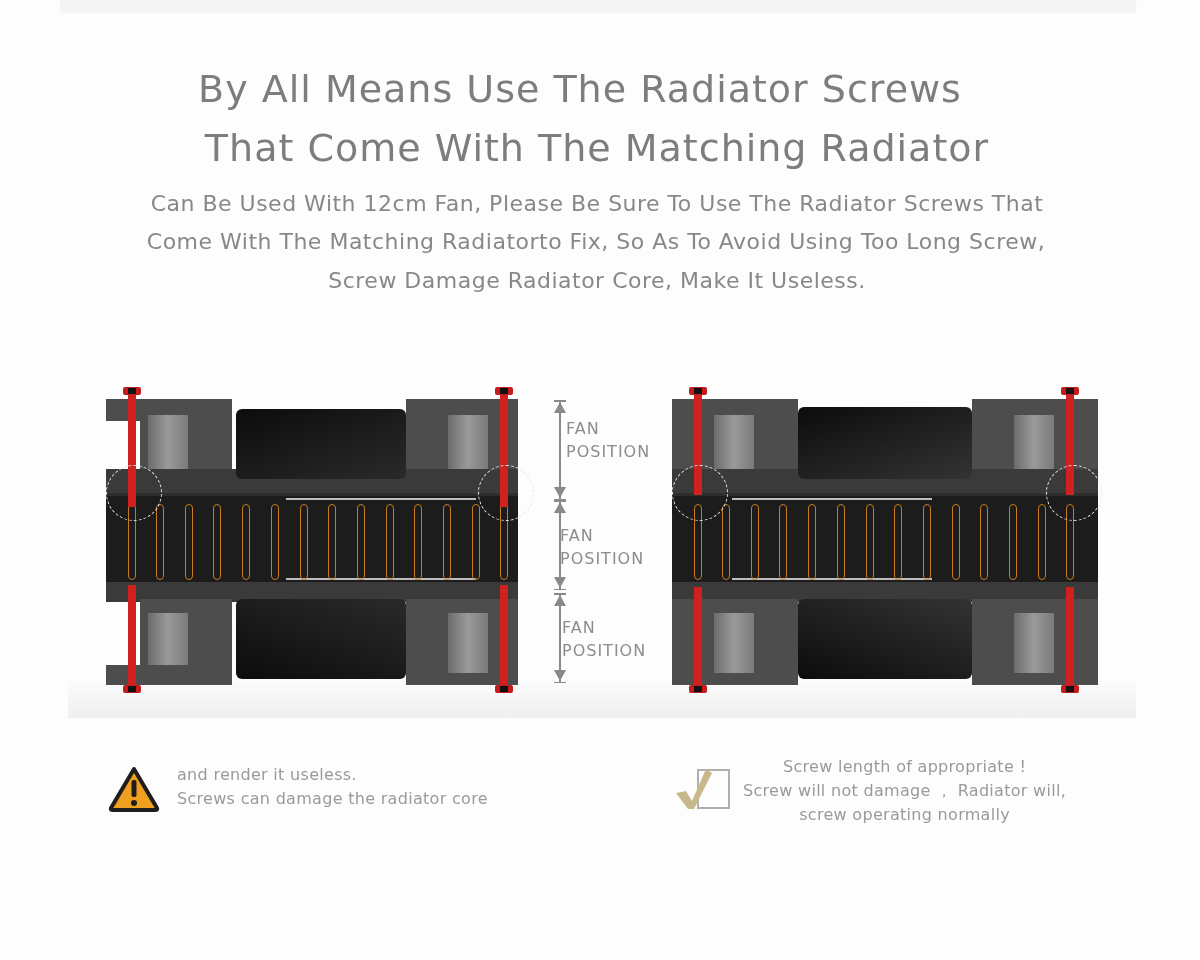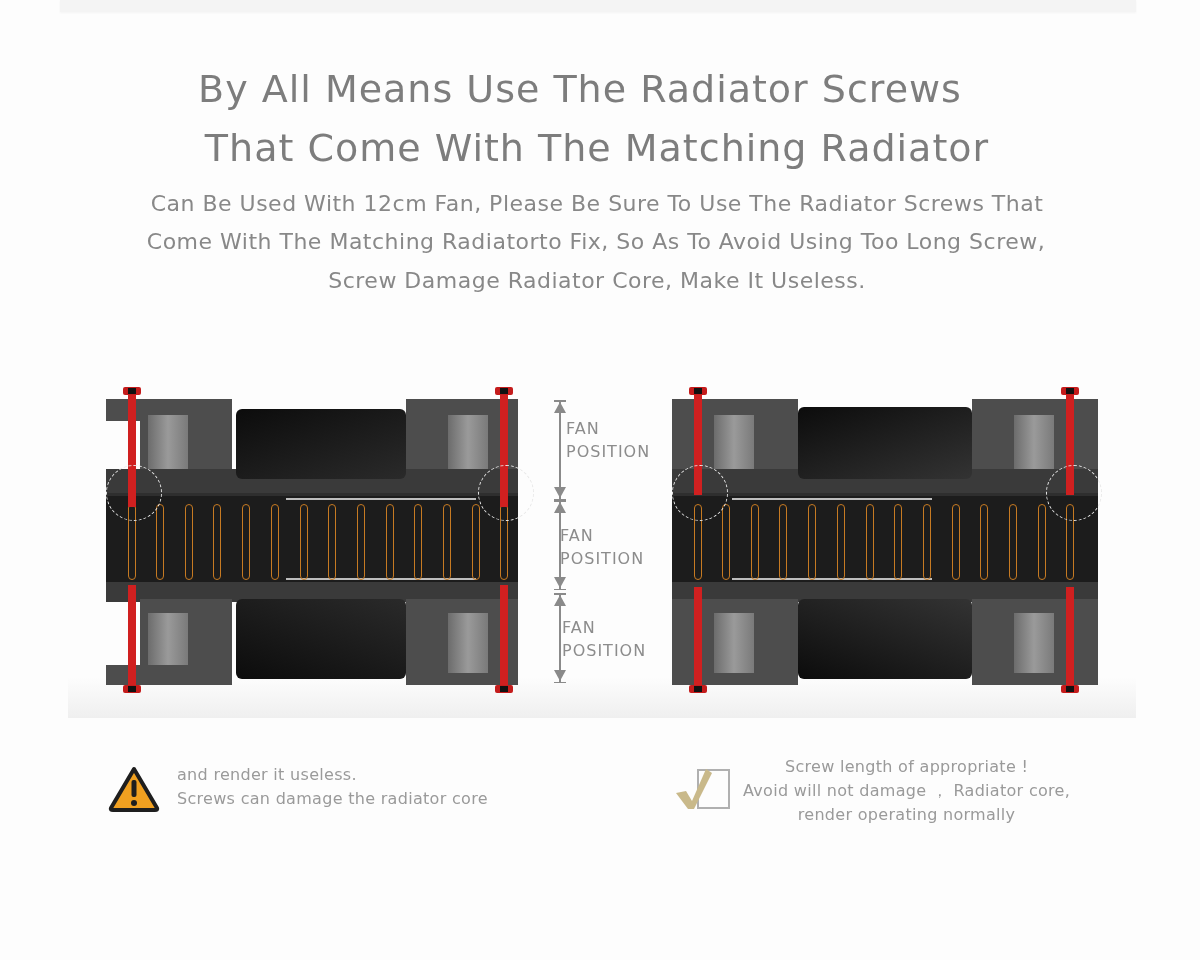--- a/index.html
+++ b/index.html
@@ -248,15 +248,15 @@
   <div>and render it useless.</div>
   <div>Screws can damage the radiator core</div>
 </div>
 
 <svg class="check-icon" viewBox="0 0 62 48">
   <rect x="26" y="5" width="31" height="38" fill="none" stroke="#b0b0b0" stroke-width="2"></rect>
   <path d="M4 28 L14 26 L20 36 L34 4 L40 8 L22 44 L16 44 Z" fill="#c9b98a"></path>
 </svg>
 <div class="note ok-text">
   <div>Screw length of appropriate !</div>
-  <div>Avoid will not damage ， Radiator core,</div>
-  <div>render operating normally</div>
+  <div>Screw will not damage ， Radiator will,</div>
+  <div>screw operating normally</div>
 </div>
 
 </body></html>

